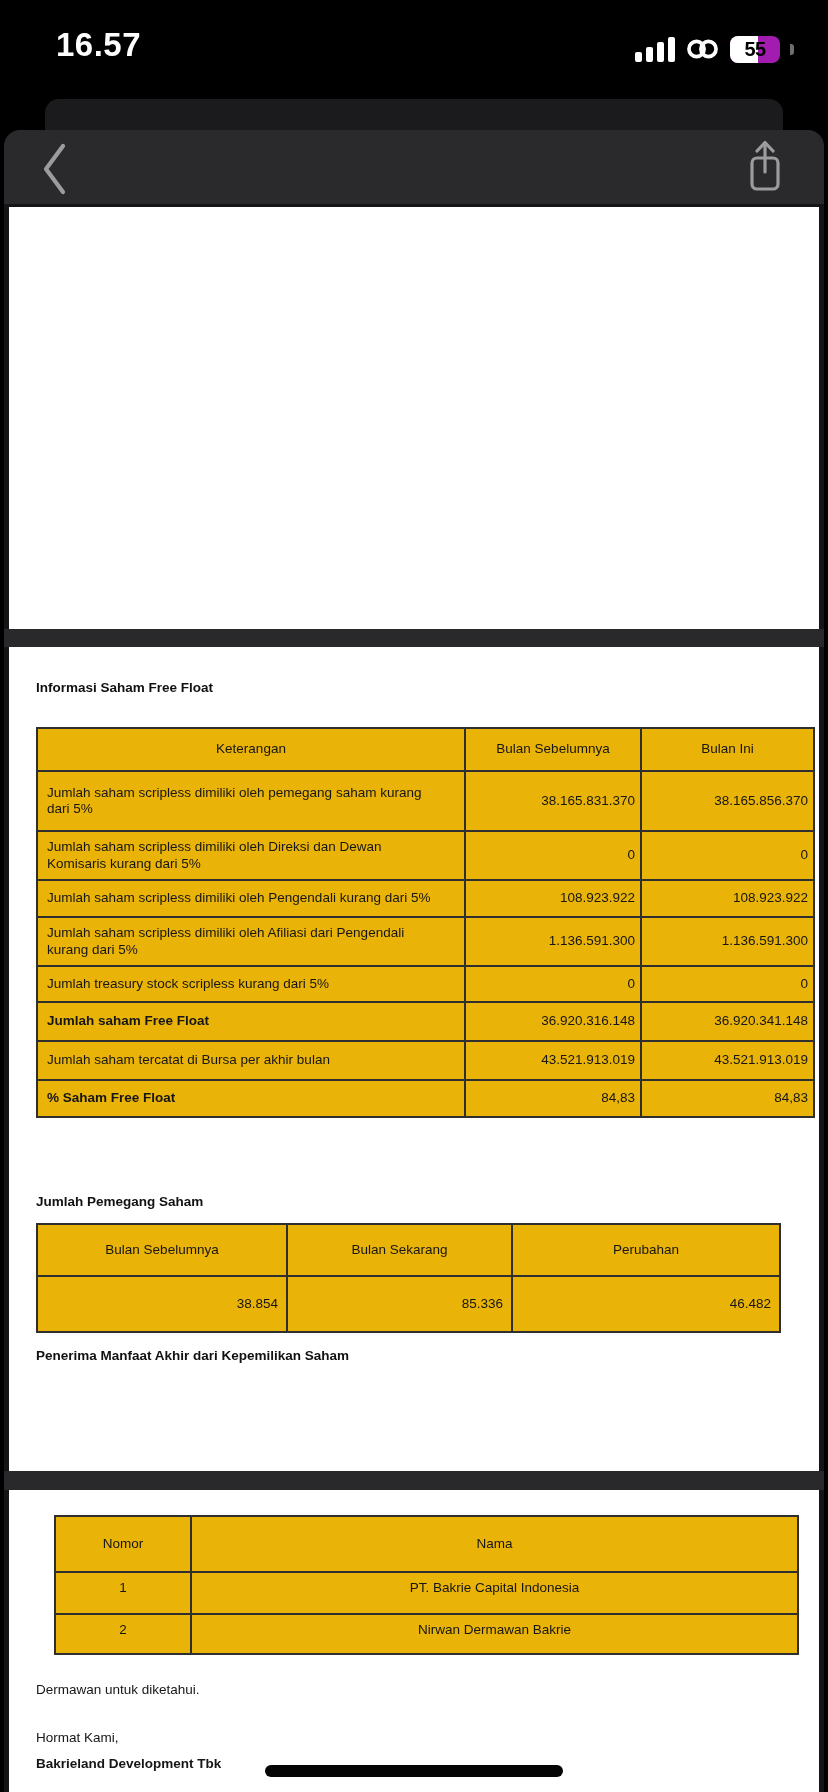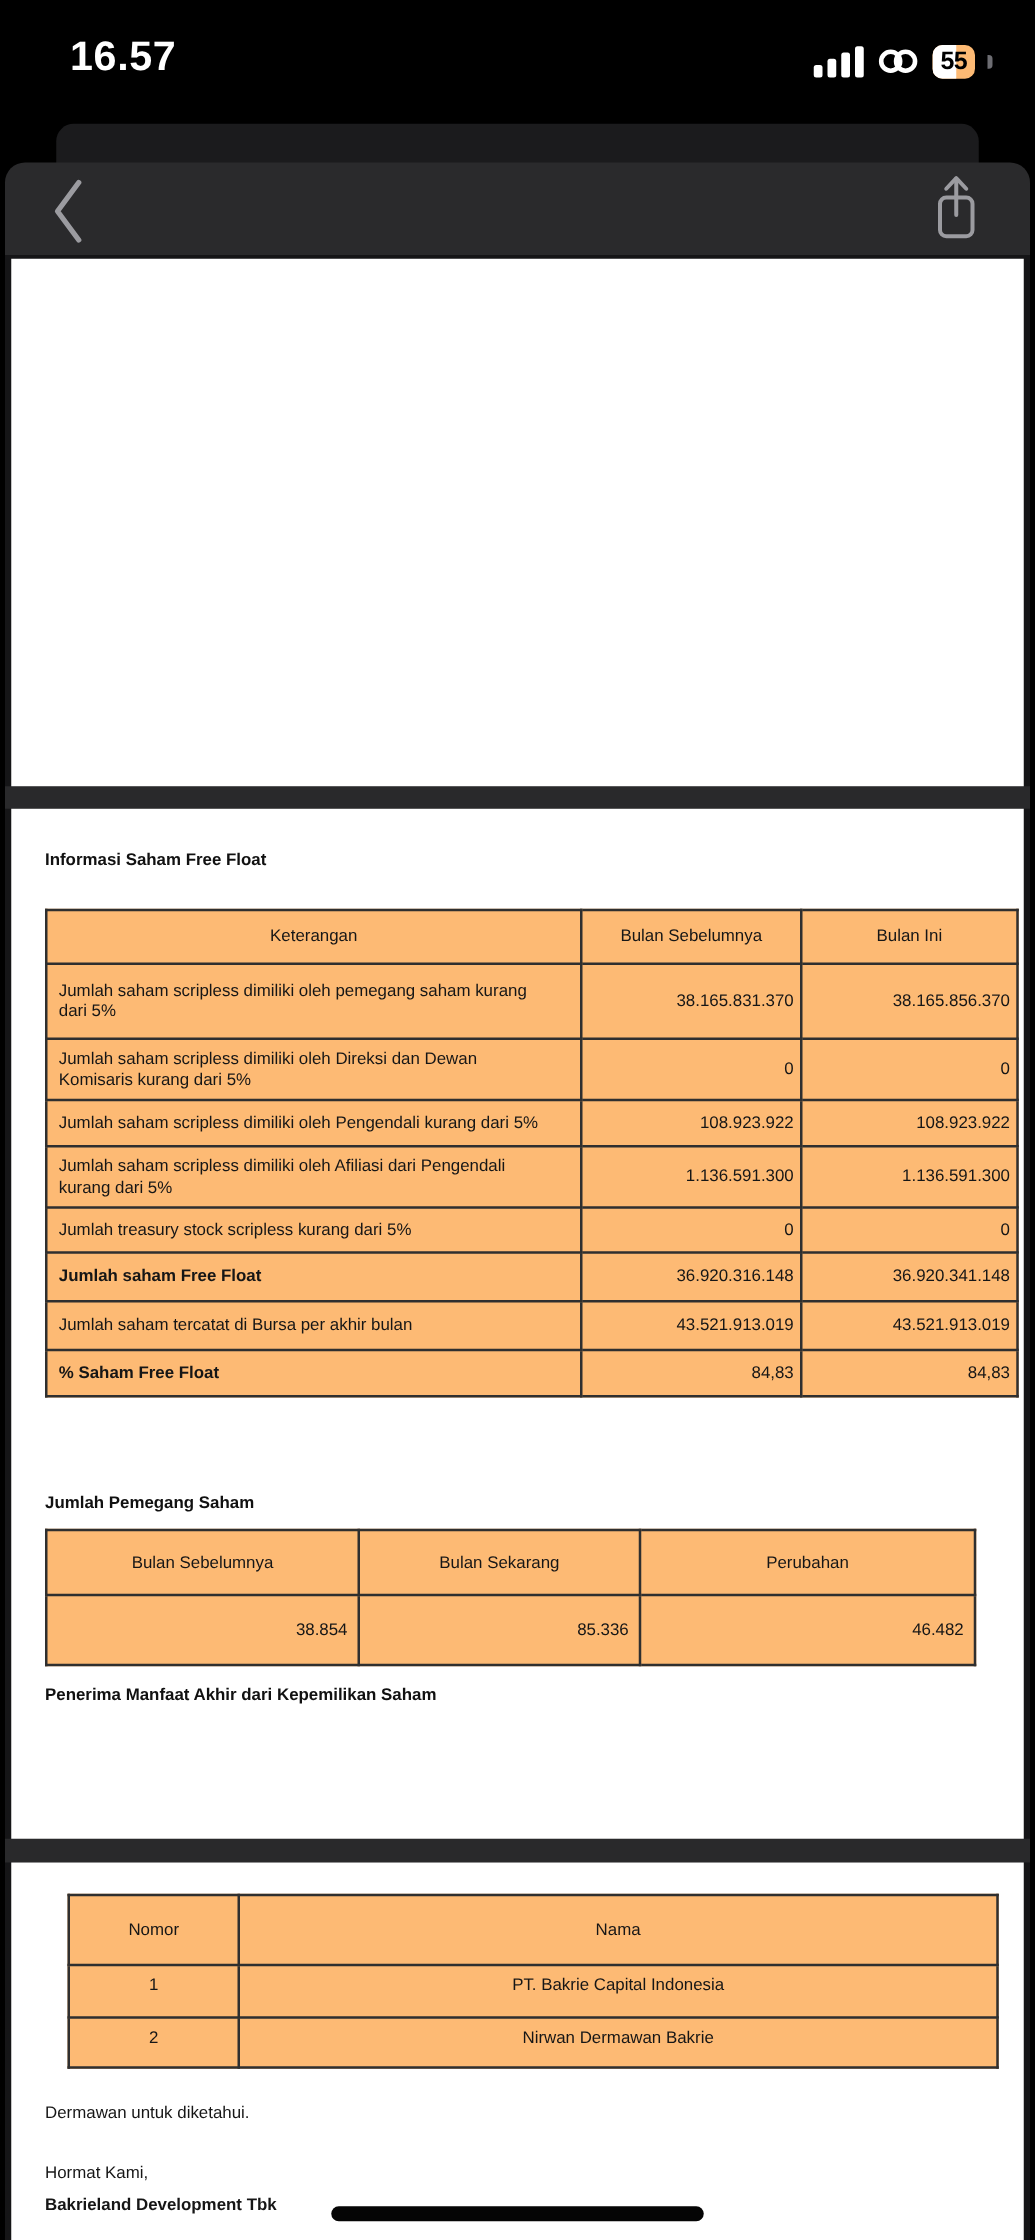--- a/index.html
+++ b/index.html
@@ -7,41 +7,41 @@
   .screen {
     position:relative; width:828px; height:1792px; overflow:hidden;
     background:#000; font-family:"Liberation Sans", sans-serif;
   }
   
   .statusbar { position:absolute; top:0; left:0; width:828px; height:99px; background:#000; }
   .sb-time { position:absolute; left:56px; top:26px; color:#fff; font-size:33px; font-weight:700; letter-spacing:0.5px; }
   .sb-right { position:absolute; right:34px; top:34px; display:flex; align-items:center; gap:9px; height:30px; }
   .sig { display:flex; align-items:flex-end; gap:4px; height:26px; }
   .sig i { display:block; width:7px; background:#fff; border-radius:2px; }
-  .battery { position:relative; width:34px; height:27px; border-radius:8px; background:#fdba74; overflow:hidden; }
+  .battery { position:relative; width:50px; height:27px; border-radius:8px; background:#a21caf; overflow:hidden; }
   .battery .fill { position:absolute; left:0; top:0; bottom:0; width:55%; background:#fff; }
   .battery .pct { position:absolute; inset:0; display:flex; align-items:center; justify-content:center;
                   color:#000; font-size:20px; font-weight:700; letter-spacing:-0.5px; }
   .batt-cap { width:4px; height:11px; background:#6d6d72; border-radius:0 3px 3px 0; margin-left:1px; }
   
   .card-peek { position:absolute; top:99px; left:45px; width:738px; height:40px; background:#1b1b1d; border-radius:14px 14px 0 0; }
   .navbar { position:absolute; top:130px; left:4px; width:820px; height:74px; background:#2a2a2c; border-radius:16px 16px 0 0; }
   .back-btn { position:absolute; left:28px; top:10px; width:44px; height:60px; background:none; border:none; cursor:pointer; }
   .share-btn { position:absolute; right:36px; top:8px; width:46px; height:60px; background:none; border:none; cursor:pointer; }
   
   .viewer { position:absolute; top:204px; left:4px; width:820px; height:1588px; background:#151517; padding-top:3px; }
   .page { background:#fff; margin:0 5px; position:relative; }
   .page-1 { height:422px; }
   .page-2 { height:824px; }
   .page-3 { height:302px; }
   .sep { height:18px; background:#29292b; margin:0 -0px; }
   .sep-2 { height:19px; }
   
   .doc-h { position:absolute; left:27px; font-size:13.5px; font-weight:700; color:#111; }
-  table { border-collapse:collapse; table-layout:fixed; position:absolute; background:#fdba74; }
+  table { border-collapse:collapse; table-layout:fixed; position:absolute; background:#eab308; }
   td, th { border:2px solid #2f2f2f; font-size:13.5px; line-height:16.5px; color:#161616; overflow:hidden; }
   th { font-weight:400; text-align:center; vertical-align:middle; padding:0 4px; }
   .lbl { text-align:left; vertical-align:middle; padding:2px 8px 2px 9px; white-space:pre-line; }
   .num { text-align:right; vertical-align:middle; padding-right:5px; }
   .bold { font-weight:700; }
   .t2 .num { padding-right:8px; }
   .t3 td { text-align:center; vertical-align:top; padding-top:7px; }
   .closing-line { position:absolute; left:27px; font-size:13.5px; color:#161616; }
   .redact-bar { position:absolute; left:256px; top:275px; width:298px; height:12px; background:#050505; border-radius:6px; }
 </style>

